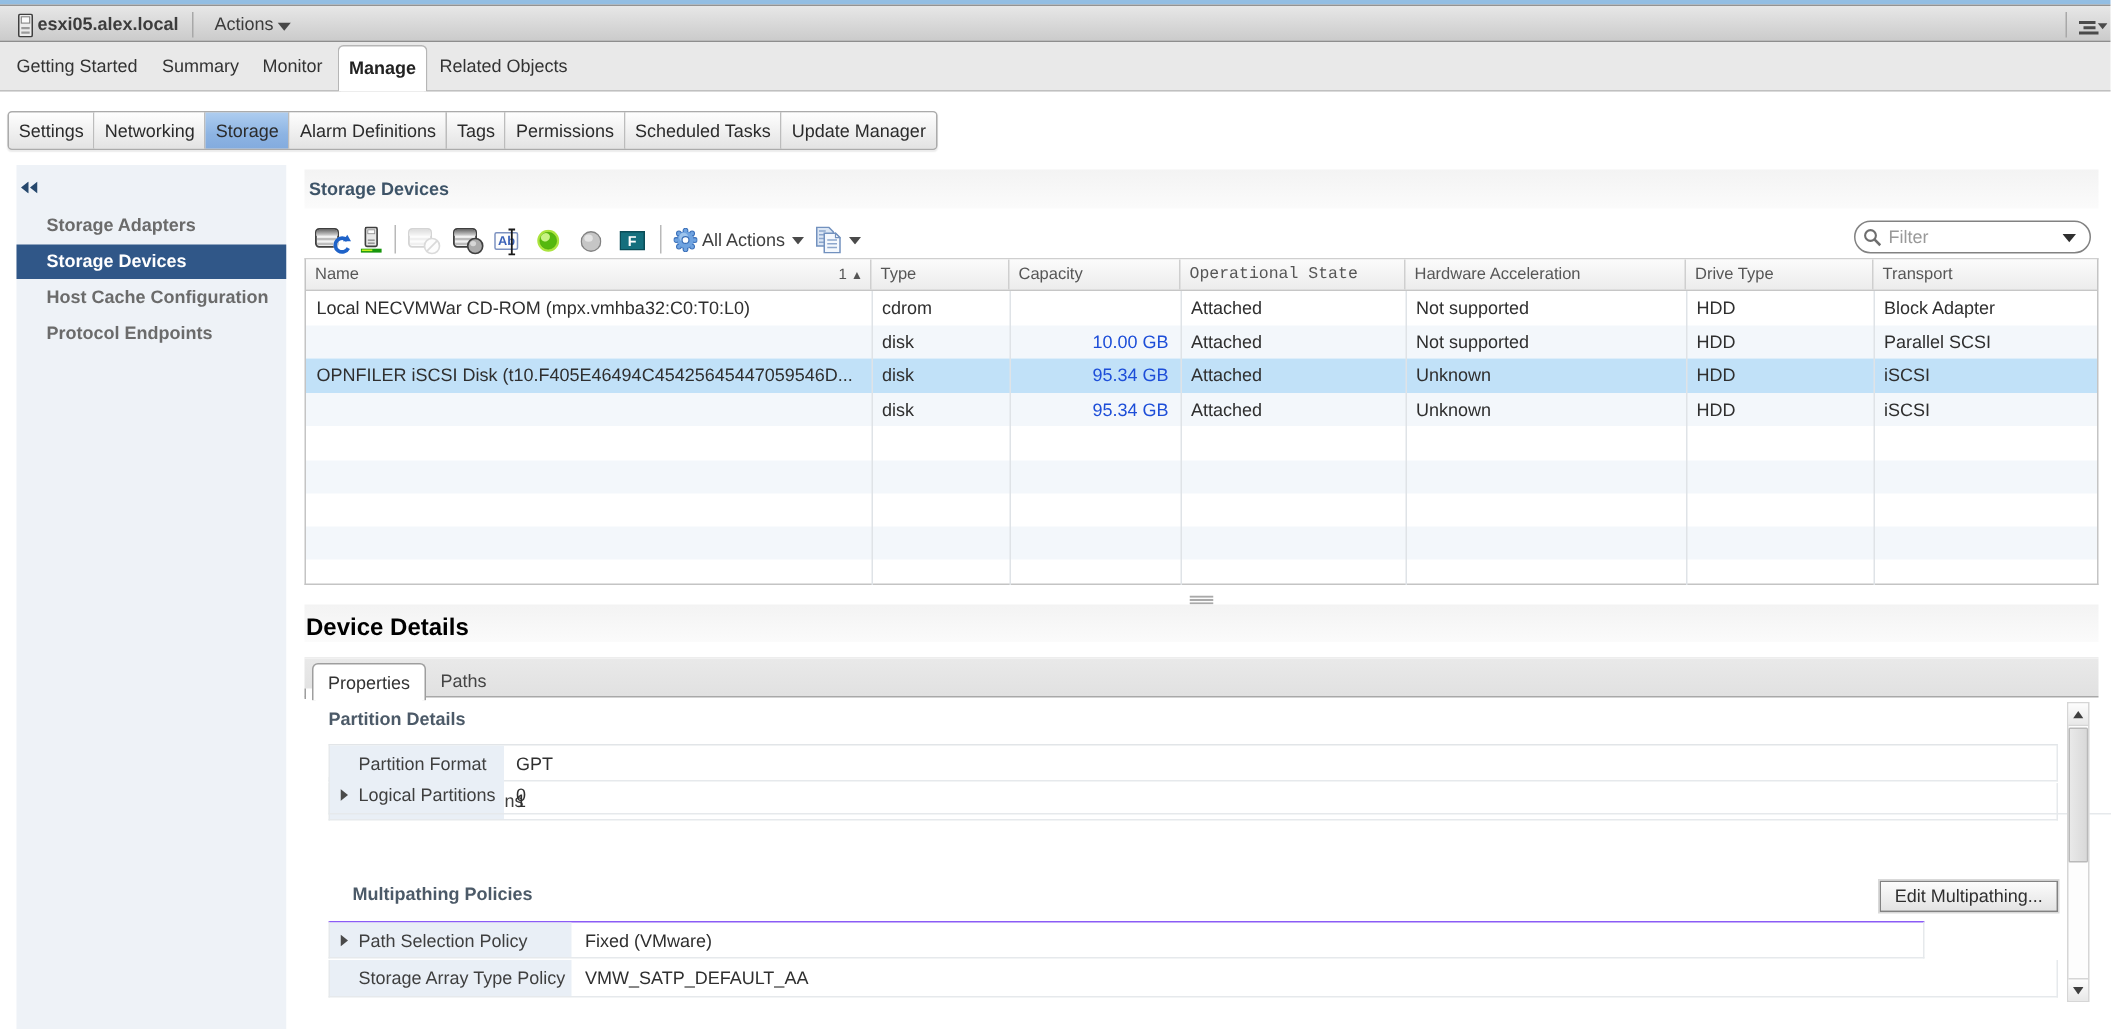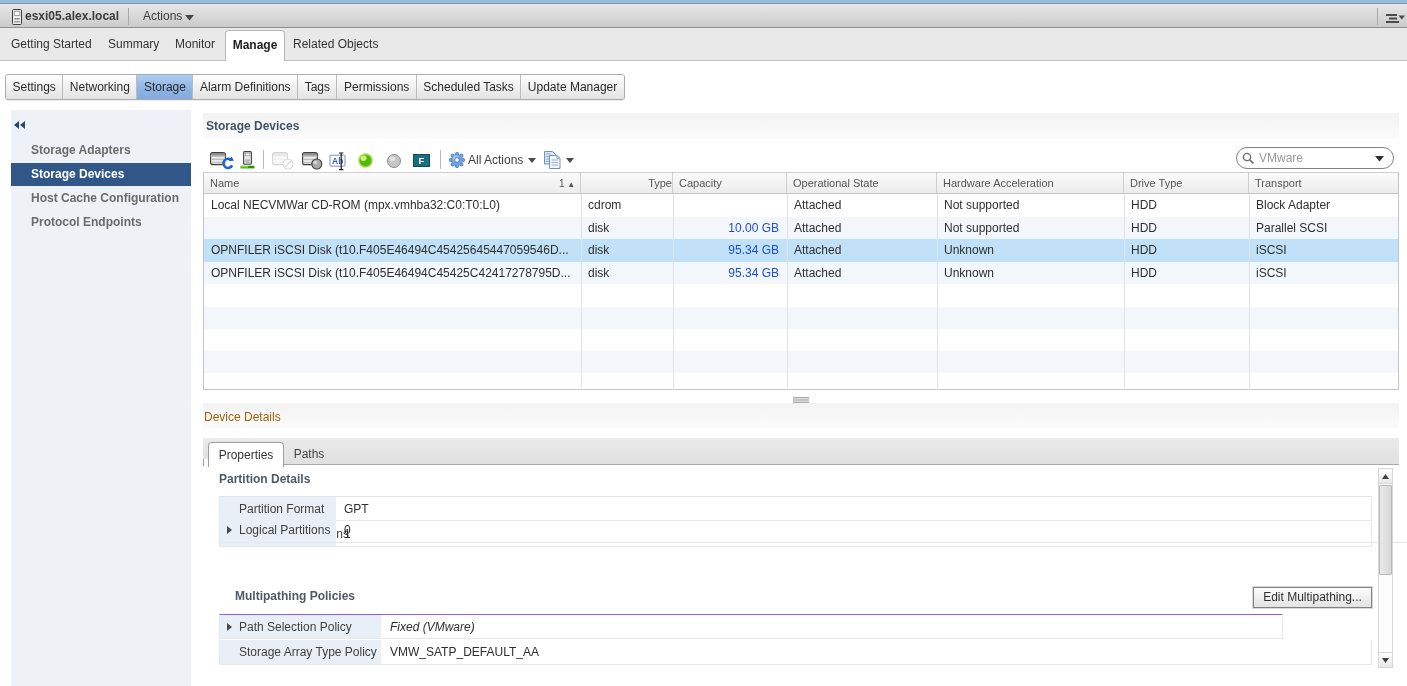--- a/index.html
+++ b/index.html
@@ -41,21 +41,21 @@
 .vline { position:absolute; top:21px; width:1px; height:196px; background:#dfe3e7; z-index:2; }
 .grow { position:absolute; left:0; width:1194px; height:22px; }
 .stripe { background:#f3f7fb; }
 .selrow { background:#c1e1f8; }
 .gcell { position:absolute; top:0; height:inherit; line-height:inherit; font-size:12px; color:#2f2f2f;
   padding-left:7px; white-space:nowrap; overflow:hidden; }
 .gnum { position:absolute; top:0; height:inherit; line-height:inherit; font-size:12px; color:#1d4ed8;
   text-align:right; }
 
 #splitter { position:absolute; left:793px; top:397px; }
-#devdet { position:absolute; left:204px; top:410px; font-size:12px; font-weight:normal; color:#a16207; }
+#devdet { position:absolute; left:204px; top:410px; font-size:16px; font-weight:bold; color:#000000; }
 
 #dtabs { position:absolute; left:203px; top:438px; width:1196px; height:27px;
   background:linear-gradient(#e9e9e9,#e1e1e1); border-bottom:1px solid #a8a8a8; border-top:1px solid #ededed;}
 #dtab-active { position:absolute; left:5px; top:3px; width:76px; height:25px; background:#fff;
   border:1px solid #9e9e9e; border-bottom:none; border-radius:4px 4px 0 0; text-align:center;
   line-height:24px; font-size:12px; color:#333; z-index:2; }
 #dtab-notch { position:absolute; left:0px; top:20px; width:6px; height:7px; background:#fff;
   border-left:1px solid #9e9e9e; }
 #dtab-paths { position:absolute; left:82px; top:3px; width:48px; line-height:24px; text-align:center;
   font-size:12px; color:#444; }
@@ -218,32 +218,32 @@
   <path d="M7.5 9h6.5M7.5 11.5h6.5M7.5 14h6.5" stroke="#8ca6cc" stroke-width="0.9"></path>
 </svg>
 <svg class="abs" style="left:566px;top:158px;" width="8" height="5" viewBox="0 0 8 5">
     <path d="M0 0h8L4 5z" fill="#4a4a4a"></path>
   </svg>
 <div id="filterbox">
   <svg style="position:absolute;left:5px;top:4px;" width="13" height="13" viewBox="0 0 13 13">
       <circle cx="5" cy="5" r="3.6" fill="none" stroke="#6e6e6e" stroke-width="1.4"></circle>
       <line x1="7.8" y1="7.8" x2="11.5" y2="11.5" stroke="#6e6e6e" stroke-width="1.7"></line>
     </svg>
-  <span class="ftext">VMware</span>
+  <span class="ftext">Filter</span>
   <svg style="position:absolute;right:9px;top:8px;" width="9" height="6" viewBox="0 0 9 6">
       <path d="M0 0h9L4.5 5.5z" fill="#2f2f2f"></path>
     </svg>
 </div>
 
 <div id="grid">
   <div id="ghead">
     <div class="hcell" style="left:0;width:377px;">Name</div>
-    <div class="hcell" style="left:377px;width:92px;text-align:right;">Type</div>
+    <div class="hcell" style="left:377px;width:92px;">Type</div>
     <div class="hcell" style="left:469px;width:114px;">Capacity</div>
-    <div class="hcell" style="left:583px;width:150px;">Operational State</div>
+    <div class="hcell" style="left:583px;width:150px;font-family:Liberation Mono, monospace;">Operational State</div>
     <div class="hcell" style="left:733px;width:187px;">Hardware Acceleration</div>
     <div class="hcell" style="left:920px;width:125px;">Drive Type</div>
     <div class="hcell" style="left:1045px;width:149px;border-right:none;">Transport</div>
     <span style="position:absolute;left:355px;top:0;line-height:21px;font-size:10px;color:#555;">1 <span style="font-size:8px;">▲</span></span>
   </div>
   <div class="vline" style="left:377px;"></div>
   <div class="vline" style="left:469px;"></div>
   <div class="vline" style="left:583px;"></div>
   <div class="vline" style="left:733px;"></div>
   <div class="vline" style="left:920px;"></div>
@@ -267,21 +267,20 @@
   <div class="grow selrow" style="top:66px;height:23px;line-height:23px;">
       <div class="gcell" style="left:0;width:377px;">OPNFILER iSCSI Disk (t10.F405E46494C45425645447059546D...</div>
       <div class="gcell" style="left:377px;width:92px;">disk</div>
       <div class="gnum" style="left:469px;width:106px;">95.34 GB</div>
       <div class="gcell" style="left:583px;">Attached</div>
       <div class="gcell" style="left:733px;">Unknown</div>
       <div class="gcell" style="left:920px;">HDD</div>
       <div class="gcell" style="left:1045px;">iSCSI</div>
     </div>
   <div class="grow stripe" style="top:89px;height:22px;line-height:22px;">
-      <div class="gcell" style="left:0;width:377px;">OPNFILER iSCSI Disk (t10.F405E46494C45425C42417278795D...</div>
       <div class="gcell" style="left:377px;width:92px;">disk</div>
       <div class="gnum" style="left:469px;width:106px;">95.34 GB</div>
       <div class="gcell" style="left:583px;">Attached</div>
       <div class="gcell" style="left:733px;">Unknown</div>
       <div class="gcell" style="left:920px;">HDD</div>
       <div class="gcell" style="left:1045px;">iSCSI</div>
     </div>
   <div class="grow stripe" style="top:134px;height:22px;line-height:22px;"></div>
   <div class="grow stripe" style="top:178px;height:22px;line-height:22px;"></div>
 </div>
@@ -327,21 +326,21 @@
 <div class="dhead" style="left:219px;top:589px;margin-left:16px;">Multipathing Policies</div>
 <div id="editbtn">Edit Multipathing...</div>
 
 <div class="prow" style="left:219px;top:614px;width:1064px;border-top:1px solid #8b5cf6;">
   <div class="plbl" style="width:161px;">
       <svg class="parr" width="5" height="8" viewBox="0 0 5 8">
         <path d="M0 0l5 4-5 4z" fill="#4a4a4a"></path>
       </svg>
       <span>Path Selection Policy</span>
     </div>
-  <div class="pval" style="left:170px;font-style:italic;">Fixed (VMware)</div>
+  <div class="pval" style="left:170px;">Fixed (VMware)</div>
 </div>
 <div class="prow" style="left:219px;top:640px;width:1153px;">
   <div class="plbl" style="width:161px;">
       <span>Storage Array Type Policy</span>
     </div>
   <div class="pval" style="left:170px;">VMW_SATP_DEFAULT_AA</div>
 </div>
 
 <div id="vscroll">
   <div class="sbtn" style="top:0;border-bottom:1px solid #d6d6d6;">

